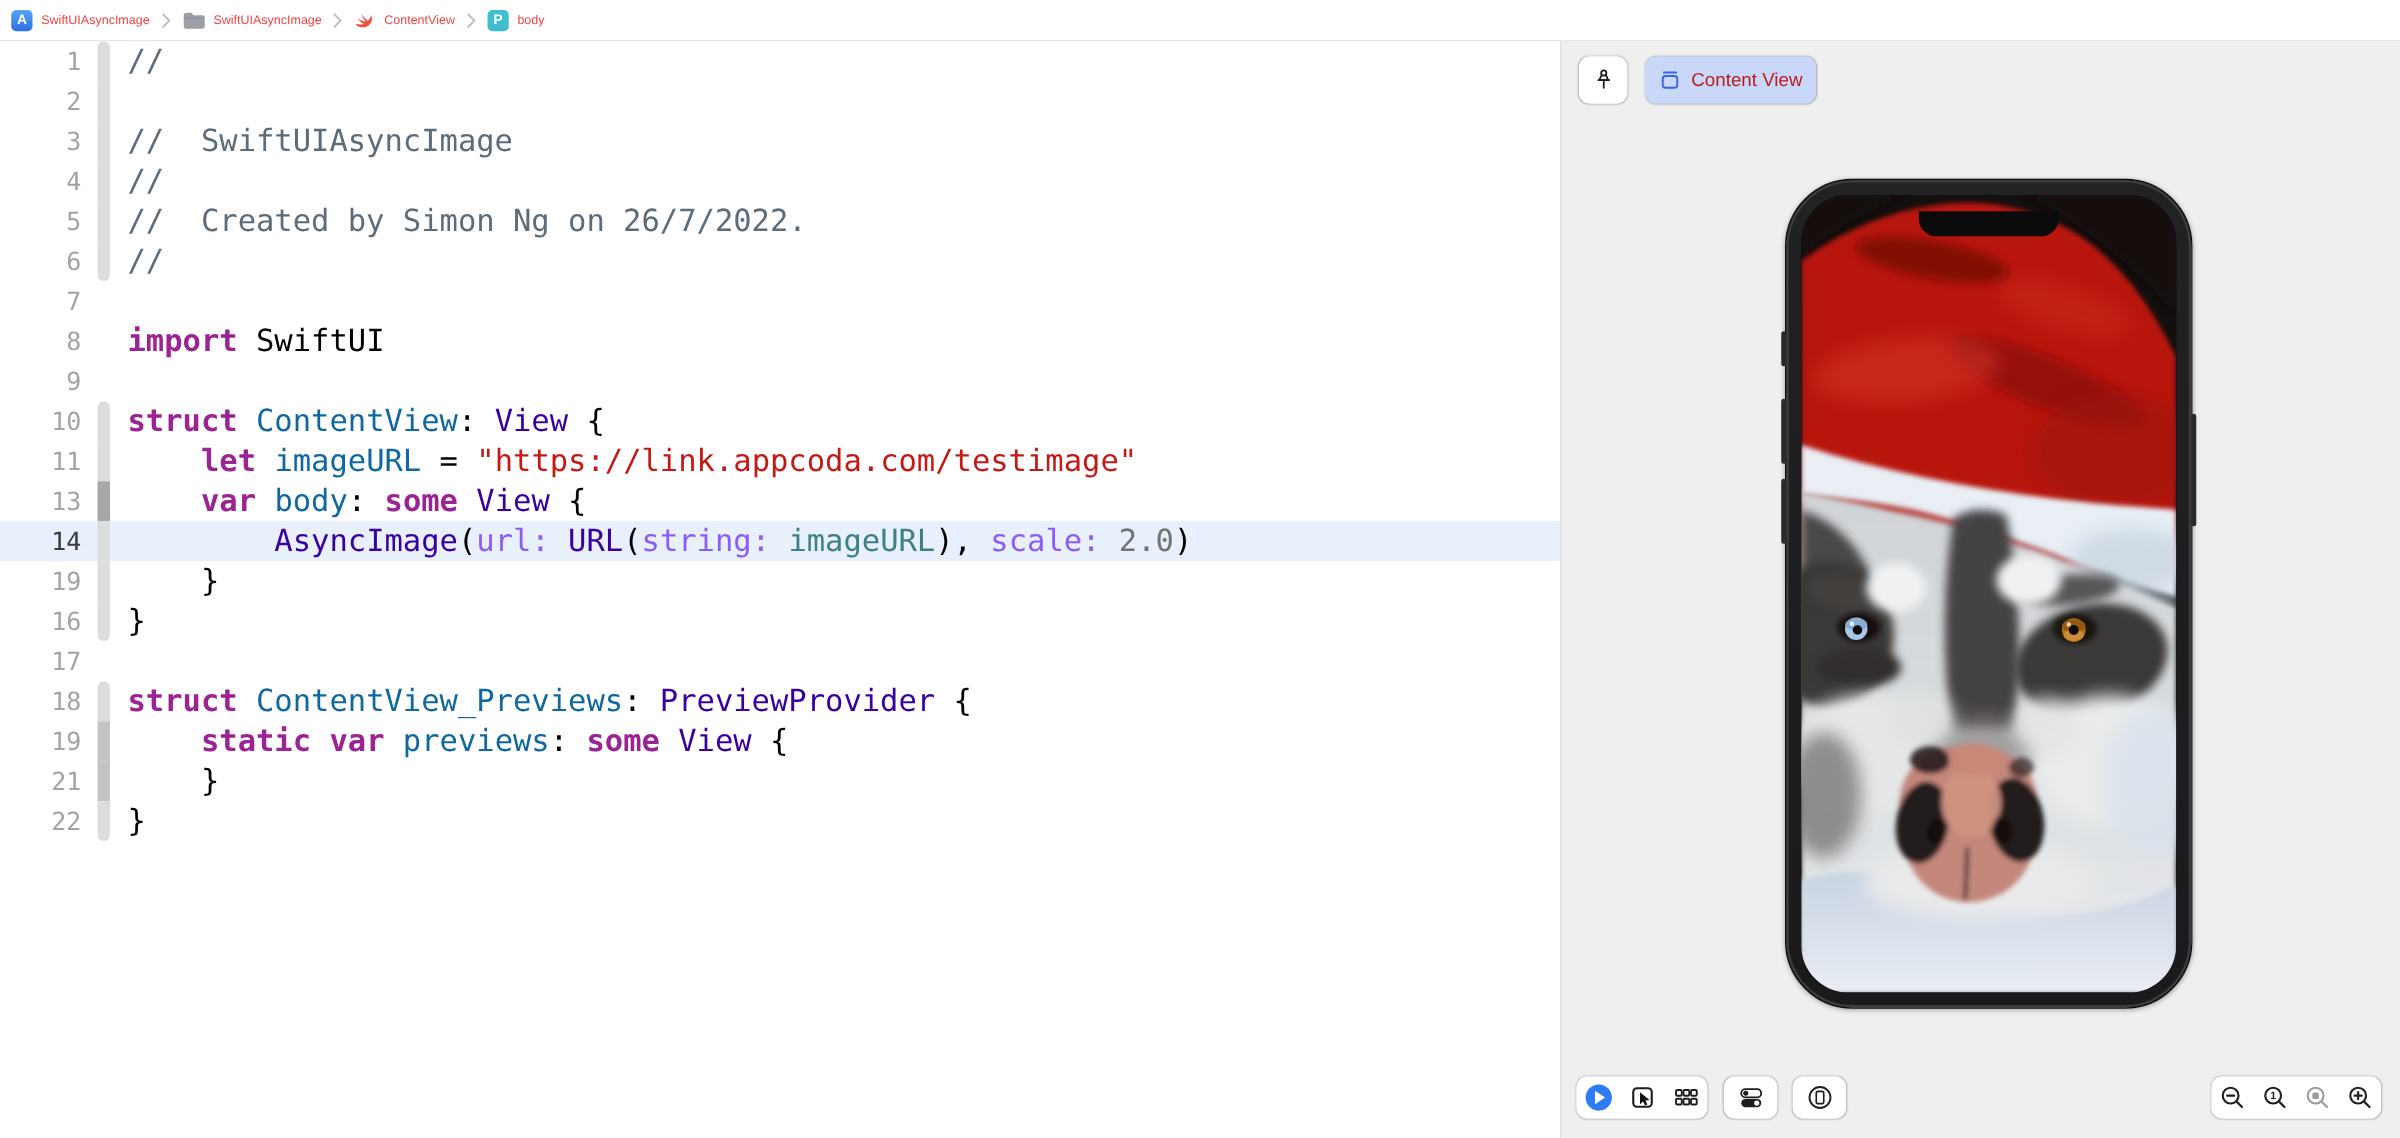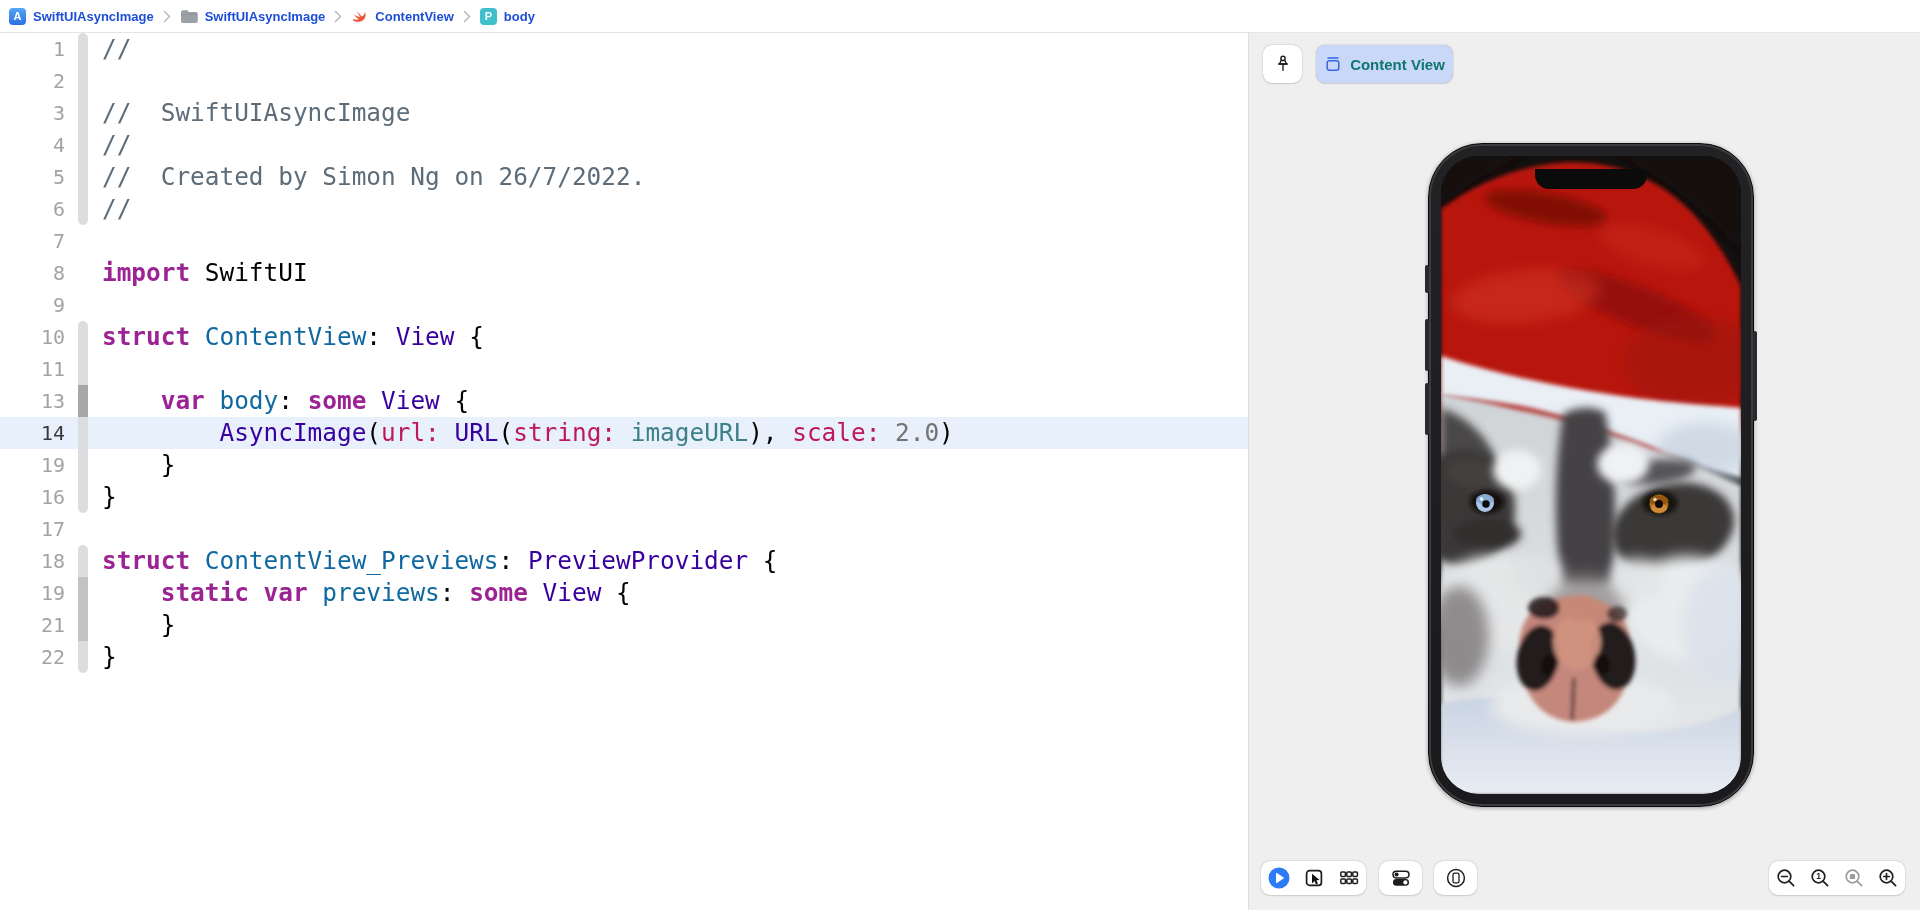--- a/index.html
+++ b/index.html
@@ -4,21 +4,21 @@
 <style>
   * { margin:0; padding:0; box-sizing:border-box; }
   html,body { width:1920px; height:910px; overflow:hidden; background:#fff;
               font-family:"Liberation Sans", sans-serif; }
 
   
   .jumpbar { position:absolute; left:0; top:0; width:1920px; height:33px;
              background:#fff; border-bottom:1px solid #E5E5E6;
              display:flex; align-items:center; padding-left:9px; z-index:5; }
   .crumb { display:flex; align-items:center; gap:7px; cursor:default; }
-  .crumb-label { font-size:13px; color:#1d4ed8; white-space:nowrap;font-weight:bold; }
+  .crumb-label { font-size:10px; color:#ef4444; white-space:nowrap; }
   .crumb-sep { margin:0 9px; display:flex; align-items:center; }
   .badge-icon { width:17px; height:17px; border-radius:4px; display:flex;
                 align-items:center; justify-content:center; color:#fff;
                 font-size:11px; font-weight:bold; }
   .app-badge { background:linear-gradient(#54A5F6,#2D6FE4); }
   .prop-badge { background:#3FBECB; }
 
   
   .editor { position:absolute; left:0; top:33px; width:1248px; height:877px;
             background:#fff; overflow:hidden; cursor:text; }
@@ -39,33 +39,33 @@
   .code { margin-left:14px; font-size:24.4px; line-height:32px;
           white-space:pre; color:#000; }
   .tok-c { color:#5D6C79; }
   .tok-k { color:#9B2393; font-weight:600;margin-top:29px; }
   .tok-p { color:#000000; }
   .tok-s { color:#C41A16; }
   .tok-n { color:#737373; }
   .tok-d { color:#0F68A0; }
   .tok-t { color:#3900A0; }
   .tok-r { color:#3E8087; }
-  .tok-a { color:#be185d;margin-top:32px; }
+  .tok-a { color:#8b5cf6;margin-top:32px; }
 
   
   .preview { position:absolute; left:1248px; top:33px; width:672px; height:877px;
              background:#EFEFF0; border-left:1px solid #DEDEDF; }
   .pv-btn { position:absolute; background:#fff; border-radius:9px;
             display:flex; align-items:center; justify-content:center;
             box-shadow:0 0 1.5px rgba(0,0,0,.25), 0 .5px 1.5px rgba(0,0,0,.10);
             cursor:pointer; }
   .pin-btn { left:14px; top:12px; width:39px; height:38px; }
   .cv-btn { left:67px; top:12px; width:137px; height:38px; background:#C9D7F9;
             gap:8px; }
-  .cv-label { font-size:15px; color:#0f766e; font-weight:700; white-space:nowrap; }
+  .cv-label { font-size:15px; color:#b91c1c; font-weight:400; white-space:nowrap; }
 
   
   .device { position:absolute; left:179px; top:110px; width:326px; height:664px; }
   .phone { position:absolute; inset:0; border-radius:54px;
            background:linear-gradient(#222224,#1A1A1C);
            box-shadow:inset 0 0 0 2px #3C3C40, 0 1px 4px rgba(0,0,0,.35);
            border:1px solid #0A0A0B; }
   .screen { position:absolute; left:13px; top:13px; width:300px; height:638px;
             border-radius:38px; overflow:hidden; background:#000; }
   .notch { position:absolute; left:50%; top:13px; transform:translateX(-50%);
@@ -201,20 +201,21 @@
         <span class="barcol">
           <span class="bar light cap-top"></span>
         </span>
         <span class="code code-font"><span class="tok-k">struct</span><span class="tok-p"> </span><span class="tok-d">ContentView</span><span class="tok-p">: </span><span class="tok-t">View</span><span class="tok-p"> {</span></span>
       </div>
       <div class="line">
         <span class="num">11</span>
         <span class="barcol">
           <span class="bar light"></span>
         </span>
+        <span class="code code-font"><span class="tok-p">    </span><span class="tok-k">let</span><span class="tok-p"> </span><span class="tok-d">imageURL</span><span class="tok-p"> = </span><span class="tok-s">"https://link.appcoda.com/testimage"</span></span>
       </div>
       <div class="line">
         <span class="num">13</span>
         <span class="barcol">
           <span class="bar dark"></span>
         </span>
         <span class="code code-font"><span class="tok-p">    </span><span class="tok-k">var</span><span class="tok-p"> </span><span class="tok-d">body</span><span class="tok-p">: </span><span class="tok-k">some</span><span class="tok-p"> </span><span class="tok-t">View</span><span class="tok-p"> {</span></span>
       </div>
       <div class="line hl">
         <span class="num">14</span>

